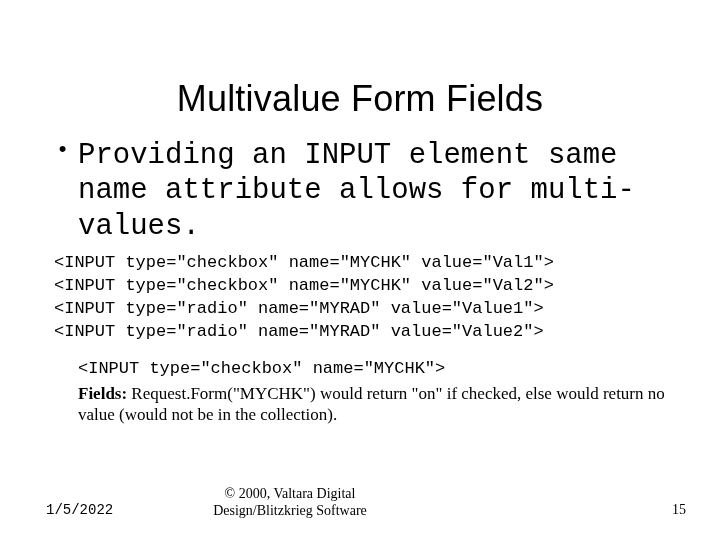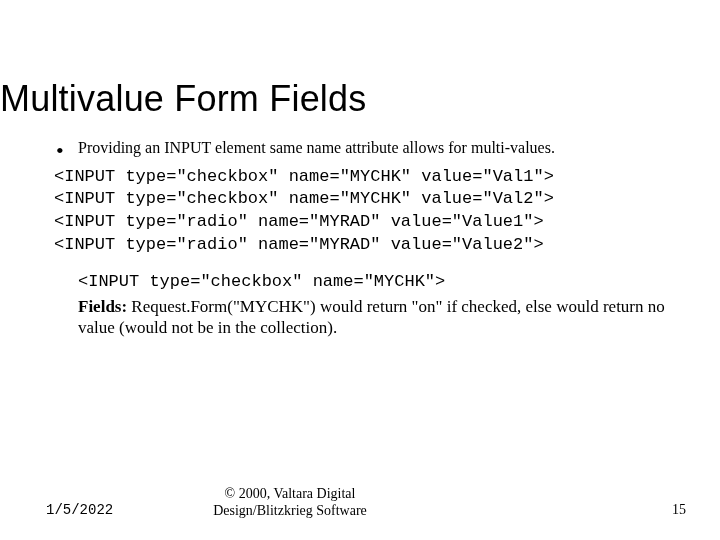--- a/index.html
+++ b/index.html
@@ -13,37 +13,39 @@
   }
   .slide {
     position: relative;
     width: 720px;
     height: 540px;
     box-sizing: border-box;
   }
   .title {
     font-family: Arial, Helvetica, sans-serif;
     font-size: 36px;
+    text-align: center;
     padding-top: 78px;
     letter-spacing: 0.2px;
   }
   .body {
     padding: 18px 54px 0 54px;
   }
   ul.top {
     list-style: none;
     margin: 0;
     padding: 0;
   }
   ul.top > li {
     position: relative;
     padding-left: 24px;
-    font-size: 16px;
+    font-size: 29px;
     line-height: 1.22;
     margin-bottom: 6px;
+    font-family: Liberation Mono, monospace;
   }
   ul.top > li::before {
     content: "•";
     position: absolute;
     left: 2px;
     top: 0;
     font-size: 22px;
   }
   .code {
     font-family: "Courier New", Courier, monospace;

